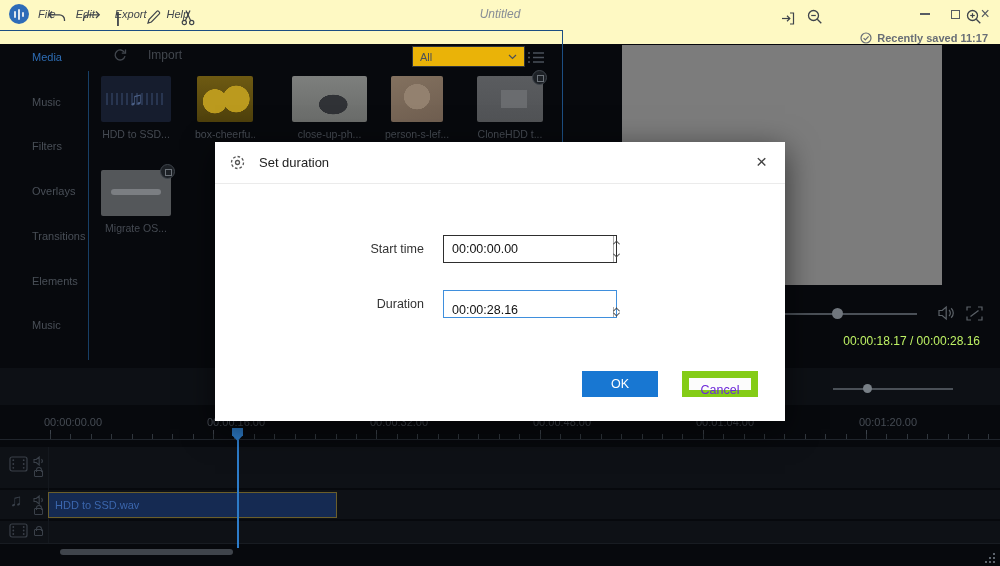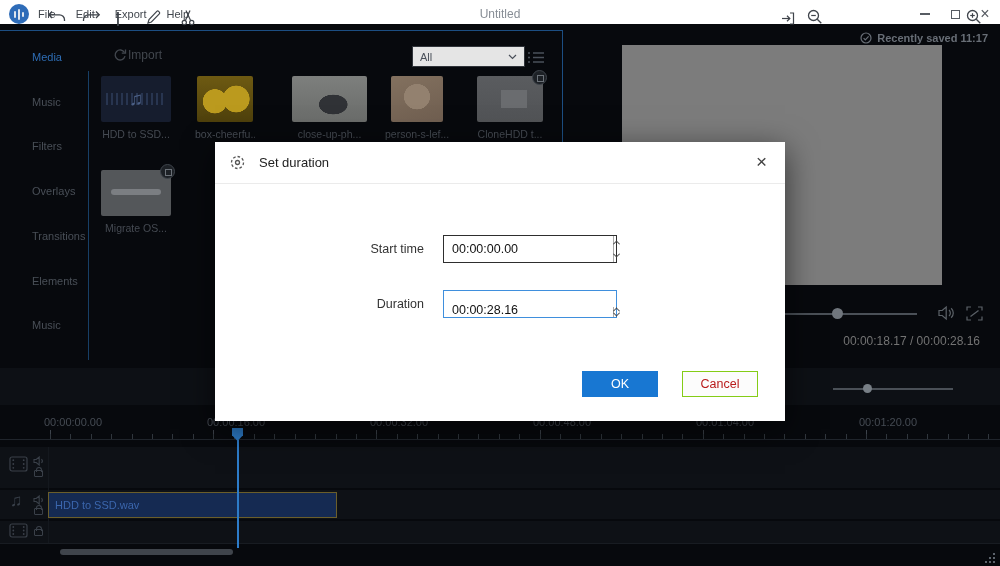--- a/index.html
+++ b/index.html
@@ -2,21 +2,21 @@
 <html><head>
 <meta charset="utf-8">
 <style>
   * { margin:0; padding:0; box-sizing:border-box; }
   html,body { background:#000; }
   #app { position:relative; width:1000px; height:566px; background:#07090d;
          font-family:"Liberation Sans", sans-serif; overflow:hidden; }
   .abs { position:absolute; }
 
   
-  .titlebar { position:absolute; left:0; top:0; width:1000px; height:24px; background:#ffffff; }
+  .titlebar { position:absolute; left:0; top:0; width:1000px; height:44px; background:#fef9c3;font-style:italic; }
   .logo { position:absolute; left:9px; top:4px; width:20px; height:20px; border-radius:50%;
           background:#2e6cb8; display:flex; align-items:center; justify-content:center; gap:2px; }
   .logo i { display:block; width:2px; background:#dfe6ee; border-radius:1px; }
   .menus { position:absolute; left:38px; top:0; height:28px; display:flex; align-items:center; gap:20px; }
   .menu { font-size:11px; color:#41464d; }
   .wtitle { position:absolute; left:0; right:0; top:0; height:28px; text-align:center;
             line-height:28px; font-size:12px; color:#878d95; }
   .winbtns { position:absolute; right:0; top:0; height:28px; display:flex; align-items:center; }
   .winbtn { width:30px; height:28px; display:flex; align-items:center; justify-content:center; }
   .w-min i { display:block; width:10px; height:2px; background:#575c63; }
@@ -24,24 +24,24 @@
   .w-close { color:#575c63; font-size:16px; line-height:28px; }
 
   
   .side-item { position:absolute; left:0; width:88px; text-align:left; font-size:11px; color:#494f57;margin-left:32px; }
   .side-item.active { color:#2e6db4; }
 
   
   .media-border { position:absolute; left:0; top:30px; width:563px; height:330px;
                   border-top:1px solid #1c4e82; border-right:1px solid #1c4e82; }
   .tab-line { position:absolute; left:88px; top:71px; width:1px; height:289px; background:#173f66; }
-  .import { position:absolute; left:112px; top:47px; display:flex; align-items:center; gap:0;
+  .import { position:absolute; left:112px; top:47px; display:flex; align-items:center; gap:20px;
             font-size:12px; color:#42474e; }
   .dropdown { position:absolute; left:412px; top:46px; width:113px; height:21px;
-              border:1px solid #30343a; background:#e5e5e5; display:flex; align-items:center;
+              border:1px solid #30343a; background:#eab308; display:flex; align-items:center;
               justify-content:space-between; padding:0 7px; font-size:11px; color:#4a505a; }
   .listbtn { position:absolute; left:527px; top:50px; }
   .thumb { position:absolute; top:76px; height:46px; border-radius:2px; }
   .thumb-label { position:absolute; top:128px; height:13px; font-size:10.5px; color:#454a52;
                  text-align:center; overflow:hidden; white-space:nowrap; }
   .t-audio { background:#161d2e; display:flex; align-items:center; justify-content:center; }
   .t-audio::before { content:""; position:absolute; left:5px; right:5px; top:50%; height:12px;
                      transform:translateY(-50%);
                      background:repeating-linear-gradient(to right,#283550 0 2px, transparent 2px 5px); }
   .t-audio .note { position:relative; color:#4b5f85; font-size:19px; }
@@ -65,21 +65,21 @@
            background:#1d2126; border:1px solid #3f454c; }
   .badge::after { content:""; position:absolute; left:4px; top:4px; width:5px; height:5px;
                   border:1px solid #6b7178; }
 
   
   .saved { position:absolute; right:12px; top:32px; display:flex; align-items:center; gap:5px;
            font-size:11px; color:#686e76; font-weight:bold; }
   .screen { position:absolute; left:622px; top:45px; width:320px; height:240px; background:#7c7c7c; }
   .pv-line { position:absolute; left:640px; top:313px; width:277px; height:2px; background:#4a5057; }
   .pv-handle { position:absolute; left:832px; top:308px; width:11px; height:11px; border-radius:50%; background:#70767d; }
-  .timetext { position:absolute; right:20px; top:334px; font-size:12px; color:#737373; }
+  .timetext { position:absolute; right:20px; top:334px; font-size:12px; color:#bef264; }
 
   
   .toolbar { position:absolute; left:0; top:368px; width:1000px; height:37px; background:#0d1015; }
   .tool { position:absolute; top:9px; }
   .split-ic { color:#3f444b; font-size:14px; font-weight:bold; }
   .tl-line { position:absolute; left:833px; top:388px; width:120px; height:2px; background:#4a5057; }
   .tl-handle { position:absolute; left:863px; top:384px; width:9px; height:9px; border-radius:50%; background:#787f86; }
 
   
   .ruler { position:absolute; left:0; top:408px; width:1000px; height:32px; border-bottom:1px solid #20252c; }
@@ -123,21 +123,21 @@
   .inp-normal { border:1px solid #2e2e2e; }
   .inp-focus  { border:1px solid #3f8fdd;align-items:flex-end; }
   .spin { width:18px; display:flex; flex-direction:column; border-left:1px solid #a9a9a9; }
   .spin-btn { flex:1; display:flex; align-items:center; justify-content:center; }
   .cv { width:5px; height:5px; border-left:1.2px solid #444; border-top:1.2px solid #444; }
   .cv-up { transform:rotate(45deg) translate(1px,1px); }
   .cv-dn { transform:rotate(225deg) translate(1px,1px); }
   .btn { position:absolute; top:229px; width:76px; height:26px; font-family:"Liberation Sans",sans-serif;
          font-size:12.5px; text-align:center; line-height:24px; }
   .btn-ok { left:367px; background:#1877d2; color:#fff; border:1px solid #1877d2; }
-  .btn-cancel { left:467px; background:#fcfcfc; color:#b91c1c; border:1px solid #84cc16; }
+  .btn-cancel { left:467px; background:#fcfcfc; color:#6d28d9; border:7px solid #84cc16; }
 </style>
 </head>
 <body>
 
 <div id="app">
 
   <div class="titlebar">
     <div class="logo">
       <i style="height:7px"></i>
         <i style="height:11px"></i>

